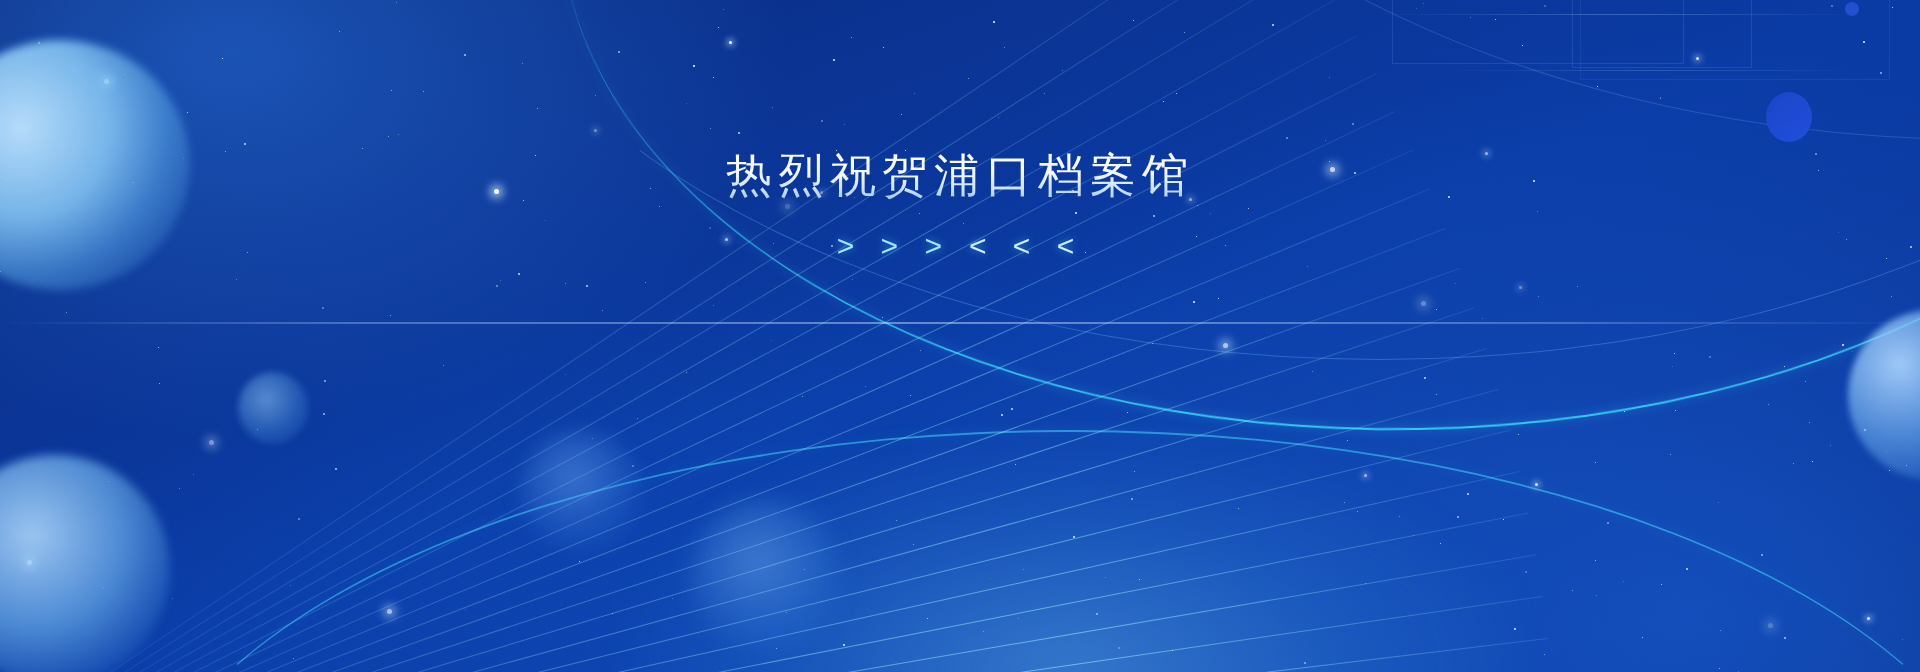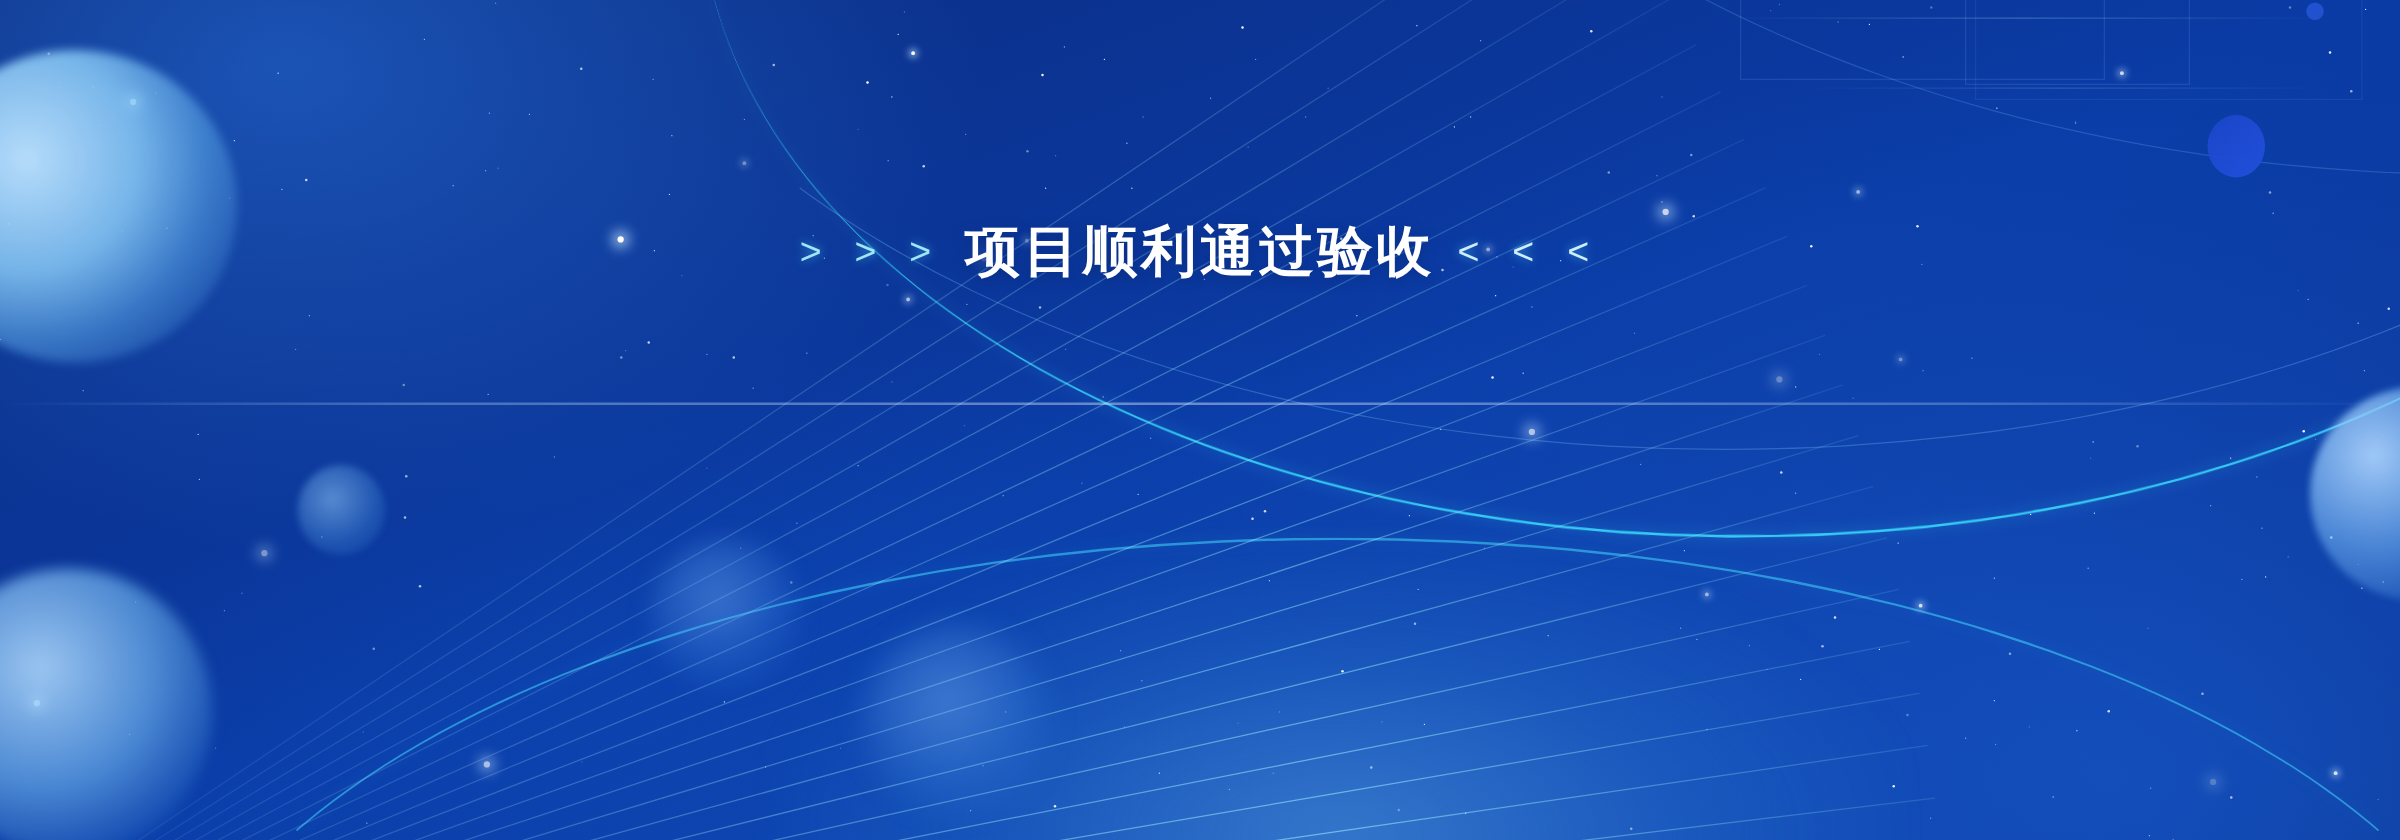--- a/index.html
+++ b/index.html
@@ -479,22 +479,22 @@
     <div class="blob-b"></div>
     <div class="sphere-br"></div>
     <div class="ellipse-right"></div>
     <div class="dot-tr"></div>
 
     <div class="divider"></div>
   </div>
 
   <div class="content">
 
+    <div class="line-1">热烈祝贺浦口档案馆</div>
 
 
     <div class="line-3">
       <span class="chev left">&gt; &gt; &gt;</span>
-      <span class="line-3-text">项目顺利通过验收</span>
       <span class="chev right">&lt; &lt; &lt;</span>
     </div>
 
   </div>
 </div>
 
 </body></html>

